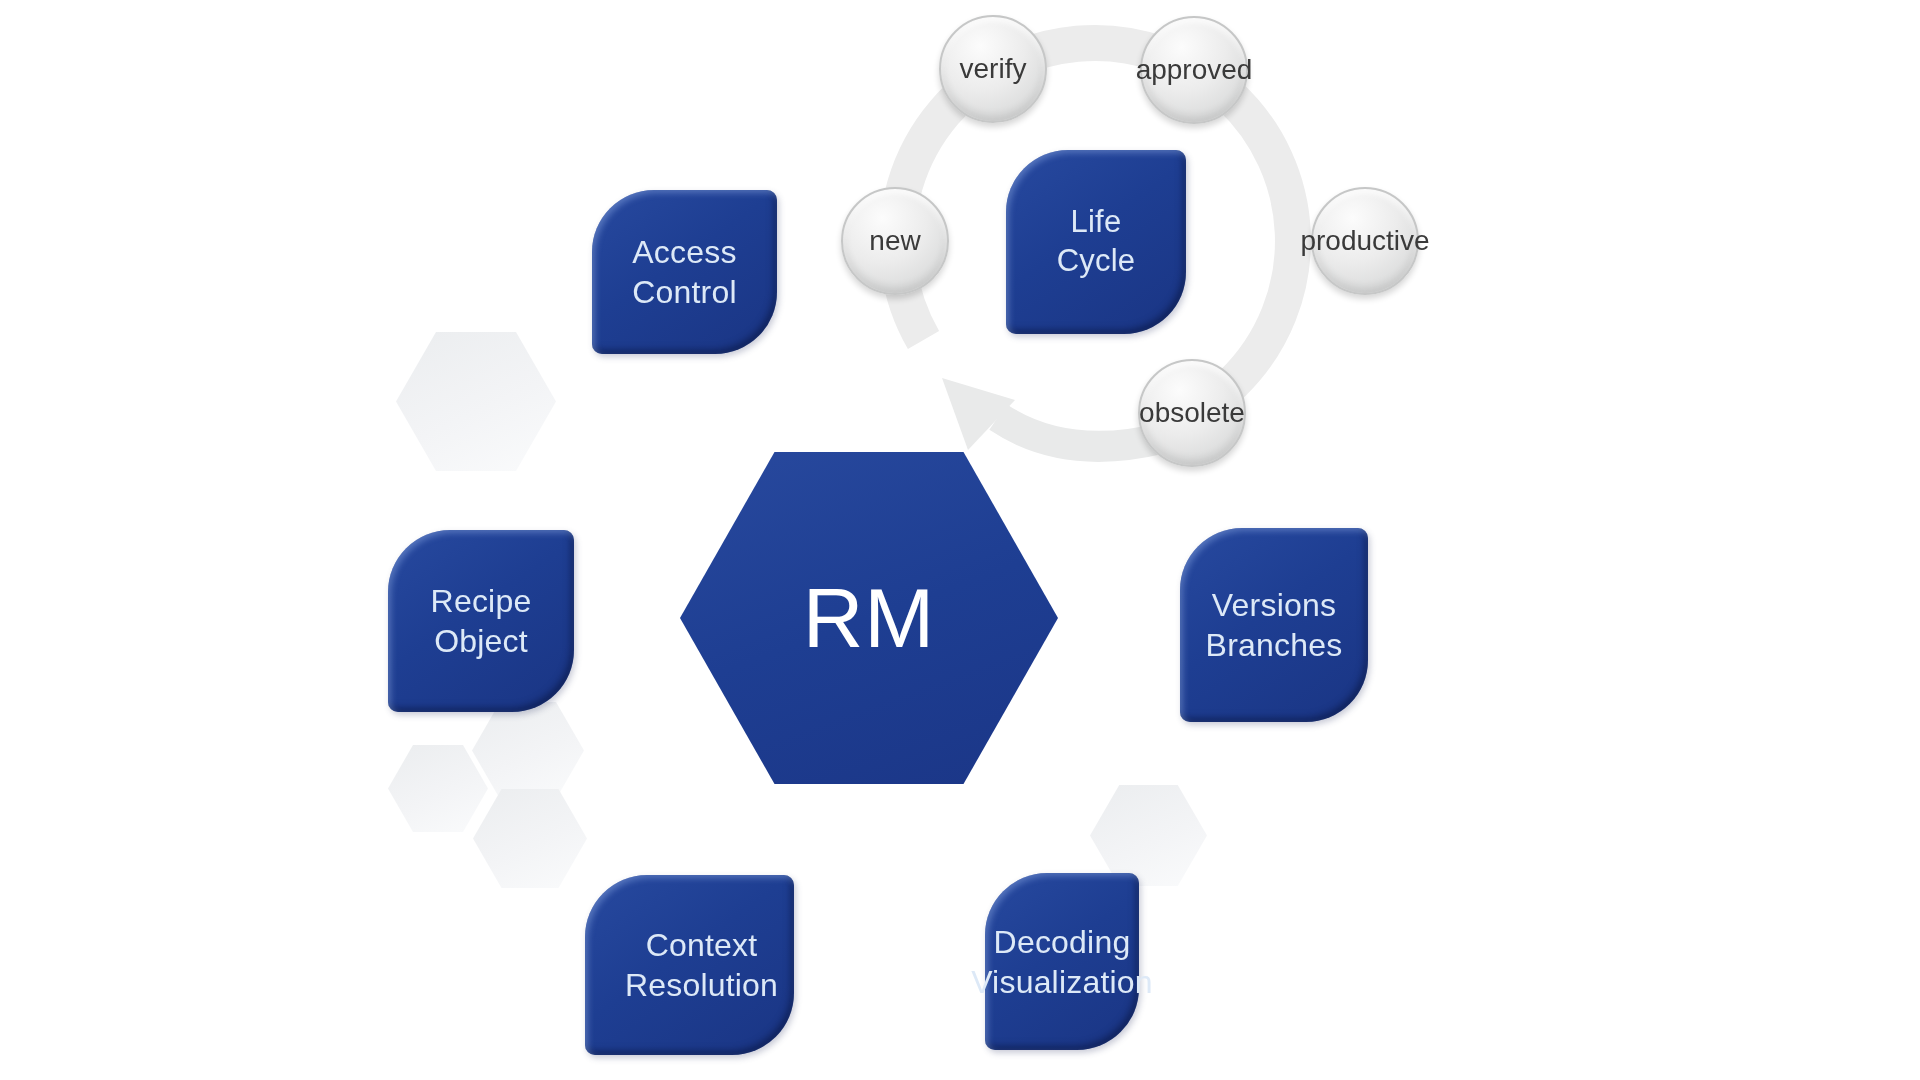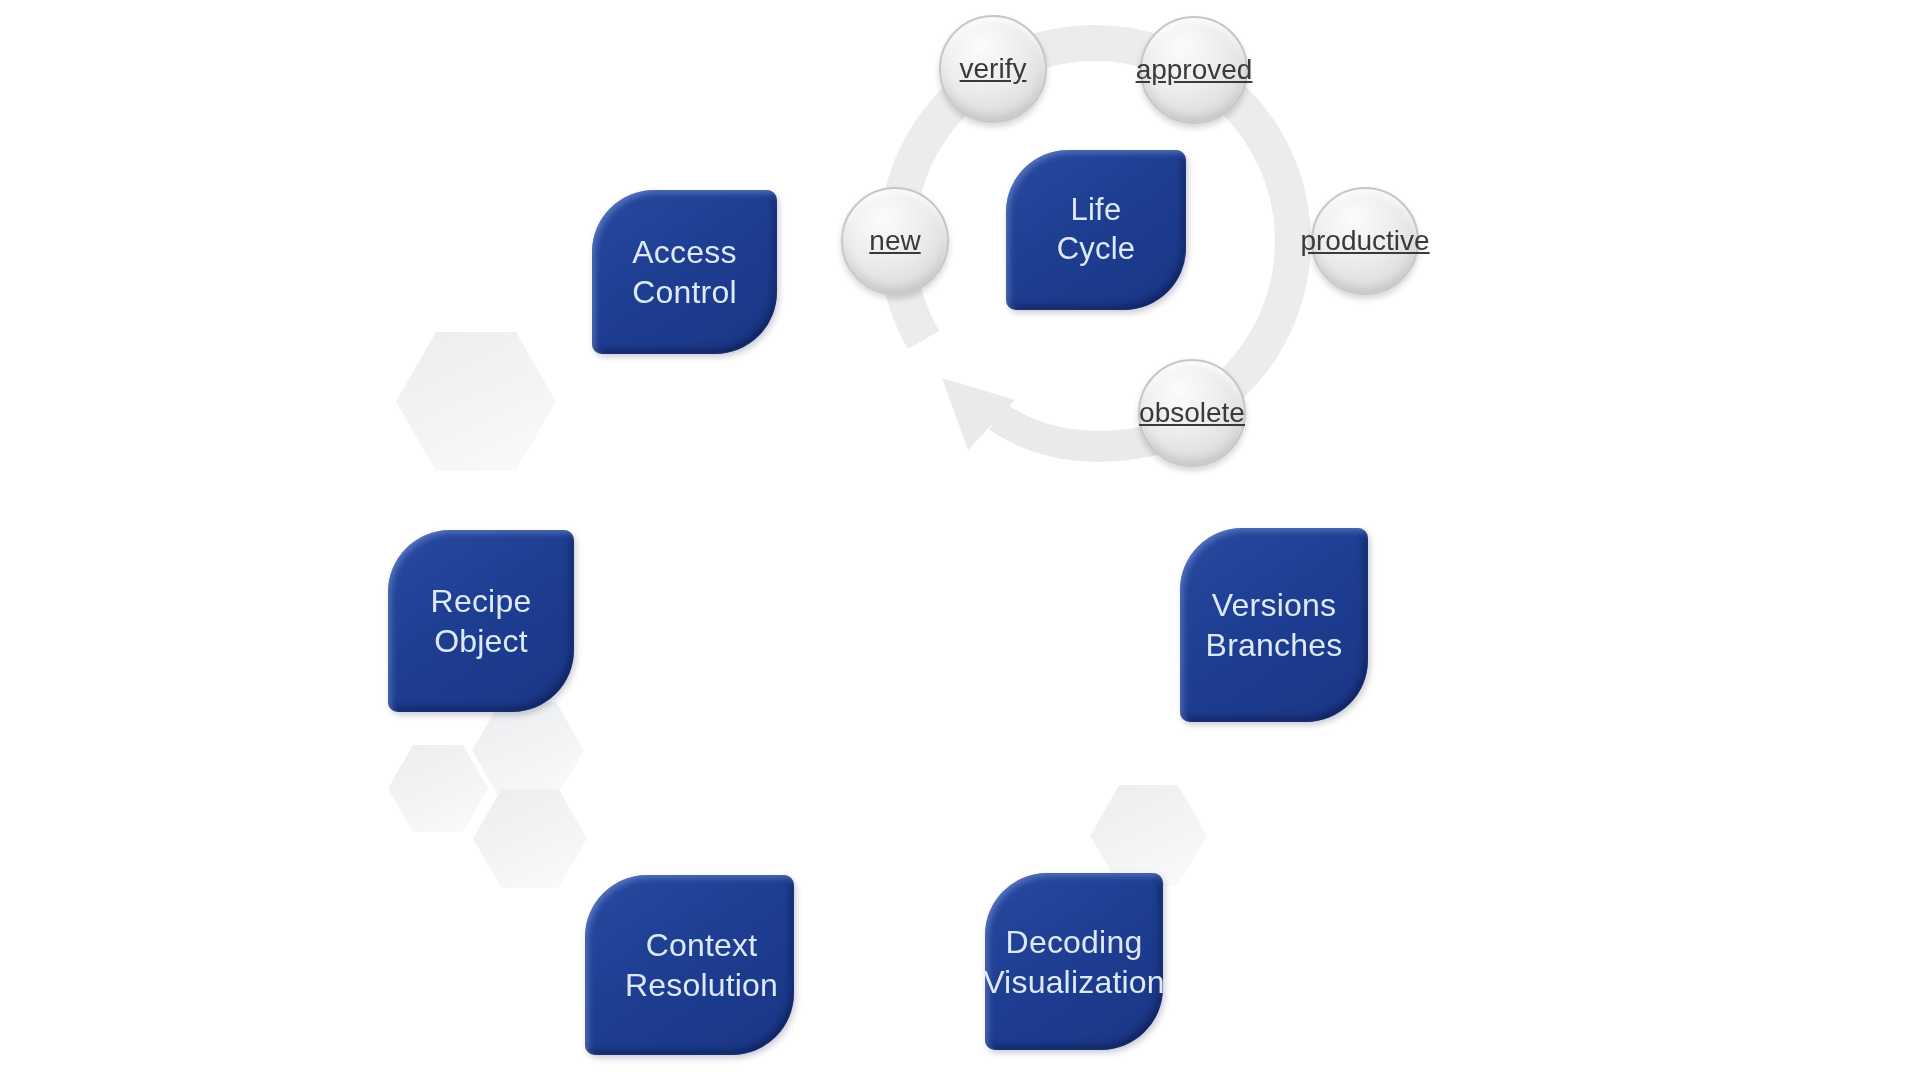--- a/index.html
+++ b/index.html
@@ -48,23 +48,23 @@
     color: #dde9f7;
     font-size: 32px;
     line-height: 1.25;
     text-align: center;
     white-space: pre-line;
     letter-spacing: 0.2px;
   }
   .pos-access    { left: 592px;  top: 190px; width: 185px; height: 164px; }
   .pos-recipe    { left: 388px;  top: 530px; width: 186px; height: 182px; }
   .pos-context   { left: 585px;  top: 875px; width: 185px; height: 180px; padding-left: 24px; }
-  .pos-decoding  { left: 985px;  top: 873px; width: 178px; height: 177px; }
+  .pos-decoding  { left: 985px;  top: 873px; width: 154px; height: 177px; }
   .pos-versions  { left: 1180px; top: 528px; width: 188px; height: 194px; }
-  .pos-lifecycle { left: 1006px; top: 150px; width: 180px; height: 160px; }
+  .pos-lifecycle { left: 1006px; top: 150px; width: 180px; height: 184px; }
   .pos-lifecycle span { font-size: 31px; }
 
   
   .center-hex {
     position: absolute;
     left: 680px; top: 452px;
     width: 378px; height: 332px;
     clip-path: polygon(25% 0%, 75% 0%, 100% 50%, 75% 100%, 25% 100%, 0% 50%);
     background: linear-gradient(160deg, #28499e 0%, #1e3e92 50%, #1b3687 100%);
     display: flex;
@@ -91,21 +91,20 @@
       inset 0 4px 6px rgba(255,255,255,0.9);
     display: flex;
     align-items: center;
     justify-content: center;
     box-sizing: border-box;
     z-index: 3;
   }
   .stage span {
     color: #3a3a3a;
     font-size: 28px;
-    text-decoration: underline;
   }
   .pos-verify     { left: 939px;  top: 15px;  }
   .pos-approved   { left: 1140px; top: 16px;  }
   .pos-new        { left: 841px;  top: 187px; }
   .pos-productive { left: 1311px; top: 187px; }
   .pos-obsolete   { left: 1138px; top: 359px; }
 </style>
 </head>
 <body>
 
@@ -116,20 +115,23 @@
     <path d="M 1163 438 Q 1065 462 998 417" fill="none" stroke="#e9eaea" stroke-width="31"></path>
     <polygon points="942,378 1015,400 968,450" fill="#e9eaea"></polygon>
   </svg>
 
   <div class="decor-hex hex-a"></div>
   <div class="decor-hex hex-b"></div>
   <div class="decor-hex hex-c"></div>
   <div class="decor-hex hex-d"></div>
   <div class="decor-hex hex-e"></div>
 
+  <div class="center-hex">
+    <span>RM</span>
+  </div>
 
   <div class="petal pos-access">
     <span>Access
 Control</span>
   </div>
   <div class="petal pos-recipe">
     <span>Recipe
 Object</span>
   </div>
   <div class="petal pos-context">

